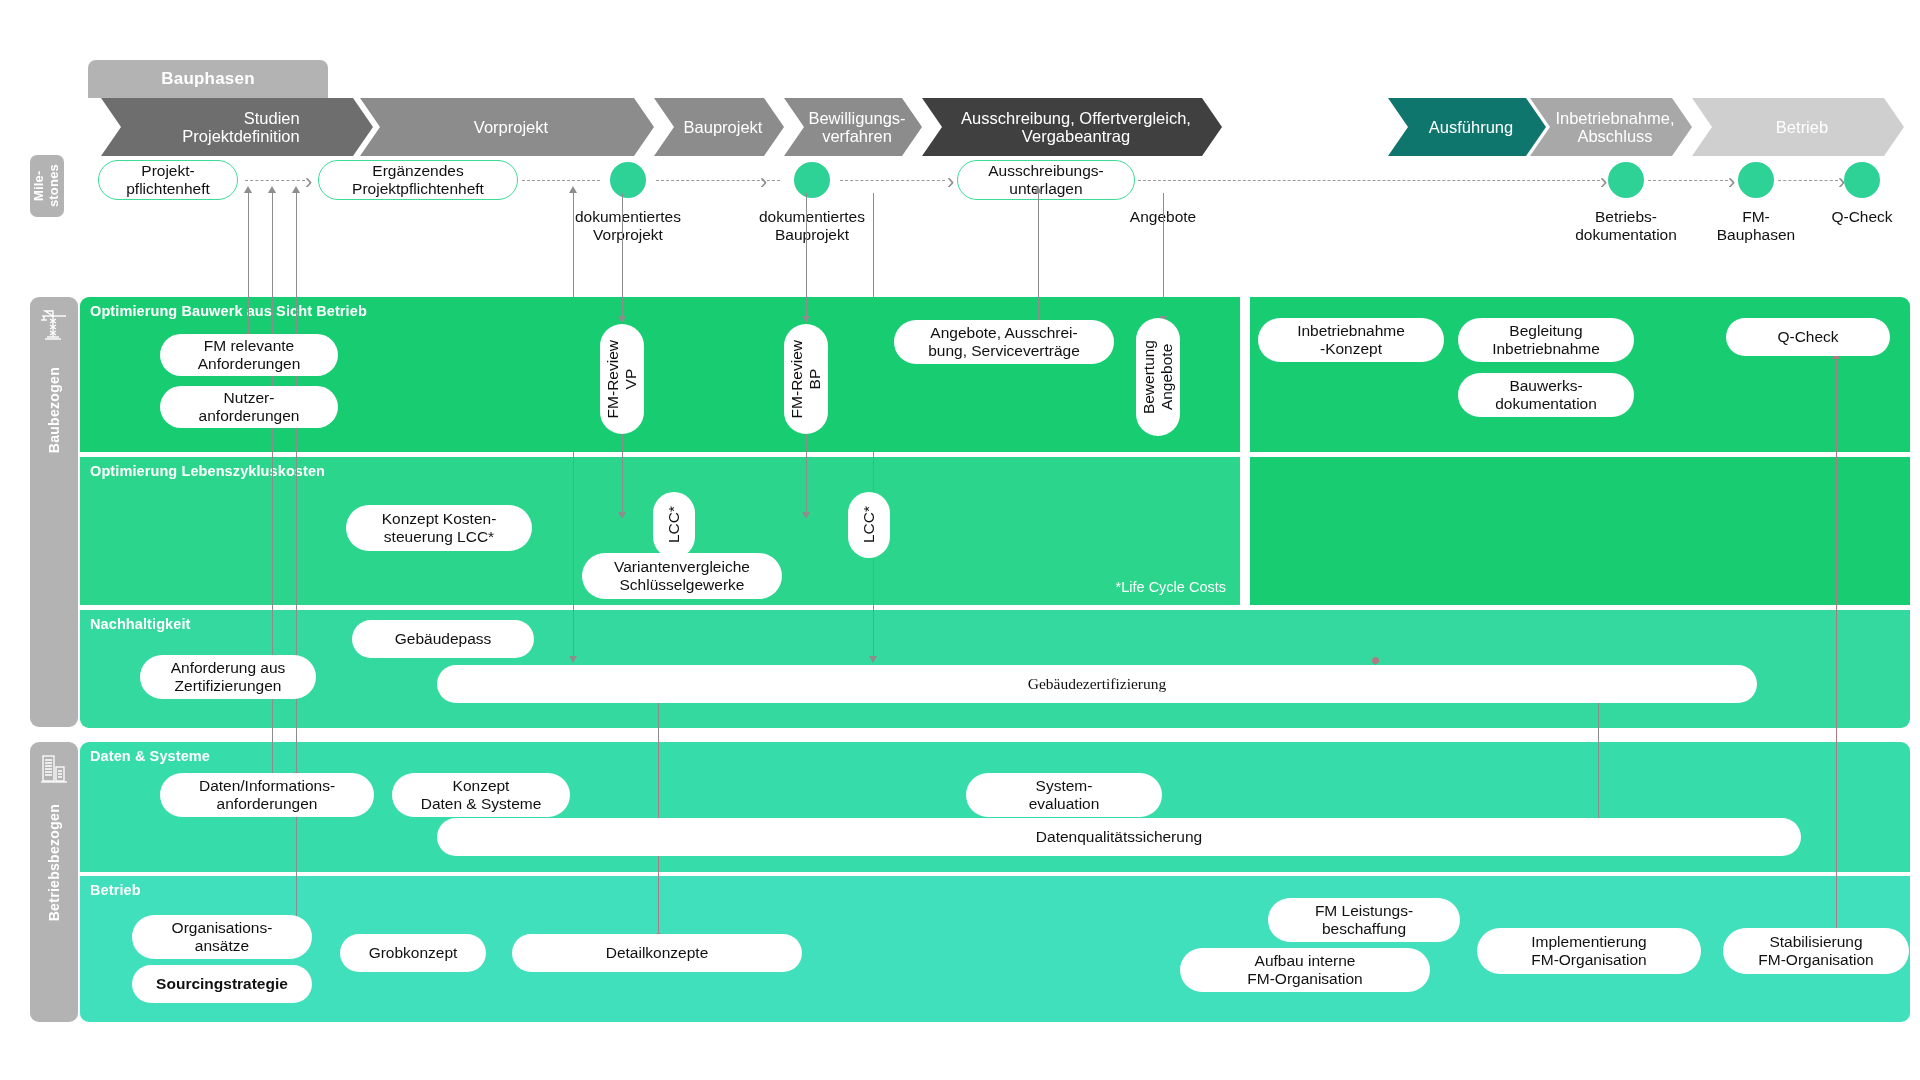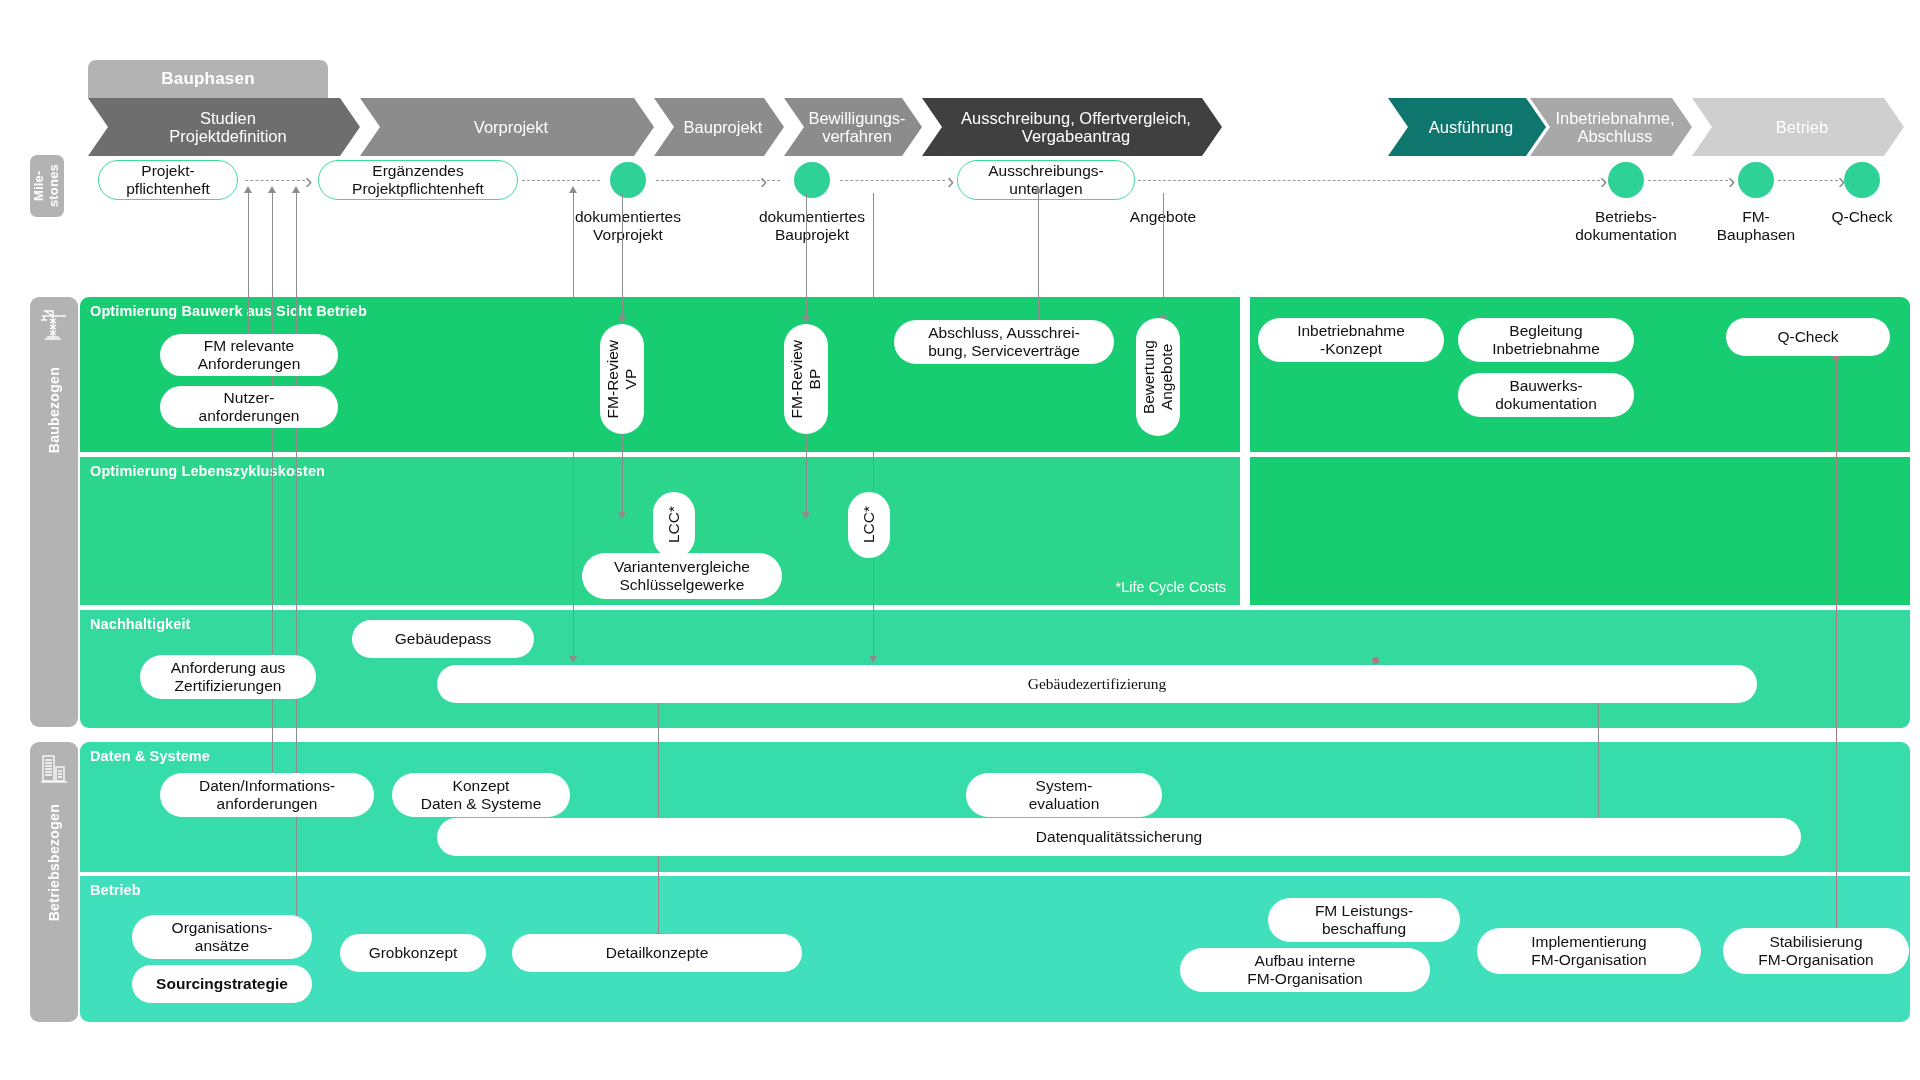--- a/index.html
+++ b/index.html
@@ -95,21 +95,21 @@
 </head>
 <body>
 
 <div id="stage">
 
   <div class="abs bauphasen-tab">
     <span>Bauphasen</span>
   </div>
 
   <div class="abs phasebar" id="phasebar" style="width: 1816px;">
-      <div class="chev" style="left: 0px; width: 272px; background: rgb(110, 110, 110); color: rgb(255, 255, 255); clip-path: polygon(0px 0px, 252px 0px, 272px 50%, 252px 100%, 0px 100%, 20px 50%);">
+      <div class="chev" style="left: 13px; width: 272px; background: rgb(110, 110, 110); color: rgb(255, 255, 255); clip-path: polygon(0px 0px, 252px 0px, 272px 50%, 252px 100%, 0px 100%, 20px 50%); text-align: right;">
         <div>
           <span>Studien</span>
           <span>Projektdefinition</span>
         </div>
       </div>
       <div class="chev" style="left: 272px; width: 294px; background: rgb(140, 140, 140); color: rgb(255, 255, 255); clip-path: polygon(0px 0px, 274px 0px, 294px 50%, 274px 100%, 0px 100%, 20px 50%);">
         <div>
           <span>Vorprojekt</span>
         </div>
       </div>
@@ -334,21 +334,21 @@
         </div>
       </div>
       <div class="node vert" style="left: 784px; top: 324px; width: 44px; height: 110px;">
         <div class="vtxt">
           <span style="display: block;">FM-Review</span>
           <span style="display: block;">BP</span>
         </div>
       </div>
       <div class="node" style="left: 894px; top: 320px; width: 220px; height: 44px;">
         <div>
-          <span style="display: block;">Abschluss, Ausschrei-</span>
+          <span style="display: block;">Angebote, Ausschrei-</span>
           <span style="display: block;">bung, Serviceverträge</span>
         </div>
       </div>
       <div class="node vert" style="left: 1136px; top: 318px; width: 44px; height: 118px;">
         <div class="vtxt">
           <span style="display: block;">Bewertung</span>
           <span style="display: block;">Angebote</span>
         </div>
       </div>
       <div class="node" style="left: 1258px; top: 318px; width: 186px; height: 44px;">
@@ -367,20 +367,26 @@
         <div>
           <span style="display: block;">Bauwerks-</span>
           <span style="display: block;">dokumentation</span>
         </div>
       </div>
       <div class="node" style="left: 1726px; top: 318px; width: 164px; height: 38px;">
         <div>
           <span style="display: block;">Q-Check</span>
         </div>
       </div>
+      <div class="node" style="left: 346px; top: 505px; width: 186px; height: 46px;">
+        <div>
+          <span style="display: block;">Konzept Kosten-</span>
+          <span style="display: block;">steuerung LCC*</span>
+        </div>
+      </div>
       <div class="node vert" style="left: 653px; top: 492px; width: 42px; height: 66px;">
         <div class="vtxt">
           <span style="display: block;">LCC*</span>
         </div>
       </div>
       <div class="node vert" style="left: 848px; top: 492px; width: 42px; height: 66px;">
         <div class="vtxt">
           <span style="display: block;">LCC*</span>
         </div>
       </div>

